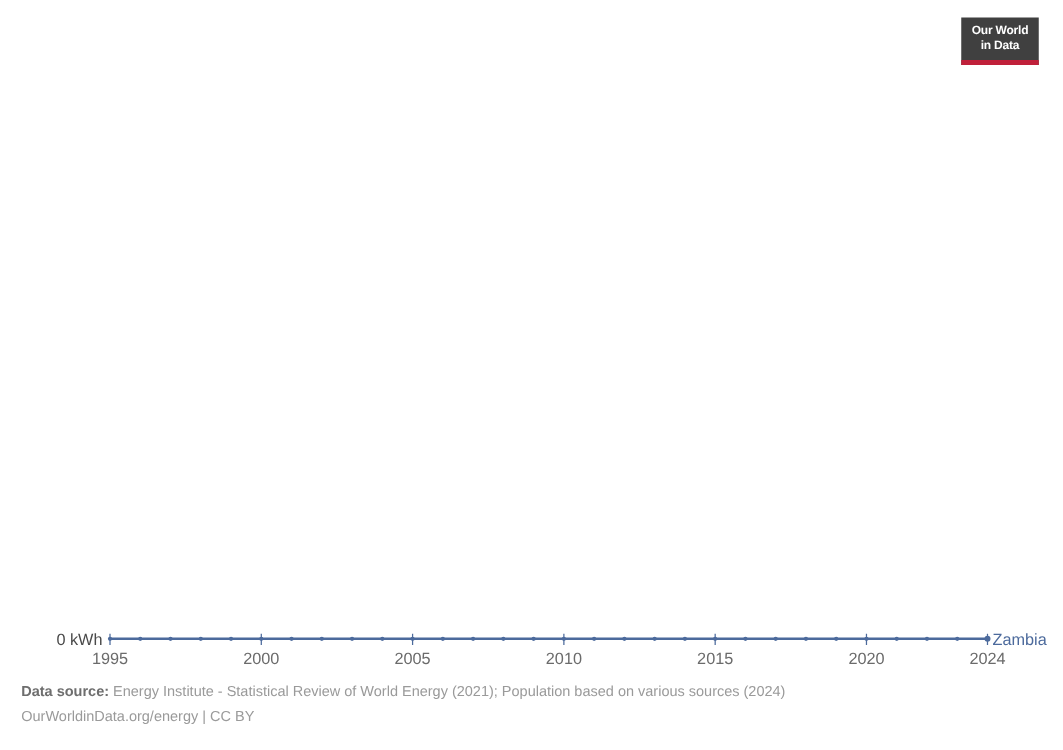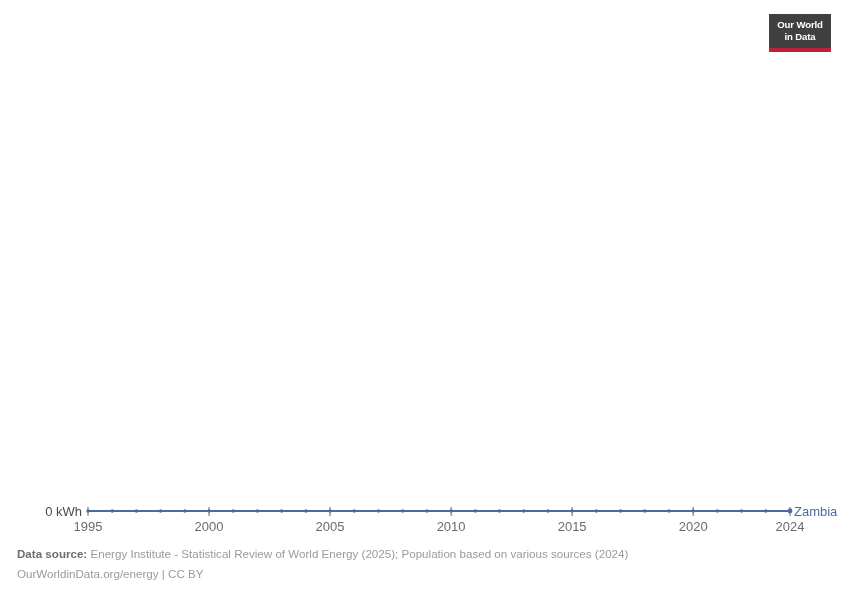--- a/index.html
+++ b/index.html
@@ -193,20 +193,20 @@
           <text class="tick-label" x="763" y="451" text-anchor="middle">2024</text>
         </g>
 
       <text class="series-label" id="series-end-label" x="767" y="436">Zambia</text>
     </svg>
   </div>
 
   <div id="footer">
     <div class="footer-line">
       <span class="footer-strong">Data source:</span>
-      <span>Energy Institute - Statistical Review of World Energy (2025); Population based on various sources (2024)</span>
+      <span>Energy Institute - Statistical Review of World Energy (2021); Population based on various sources (2024)</span>
     </div>
     <div class="footer-line">
       <span class="footer-link">OurWorldinData.org/energy | CC BY</span>
     </div>
   </div>
 
 </div>
 
 </body></html>

